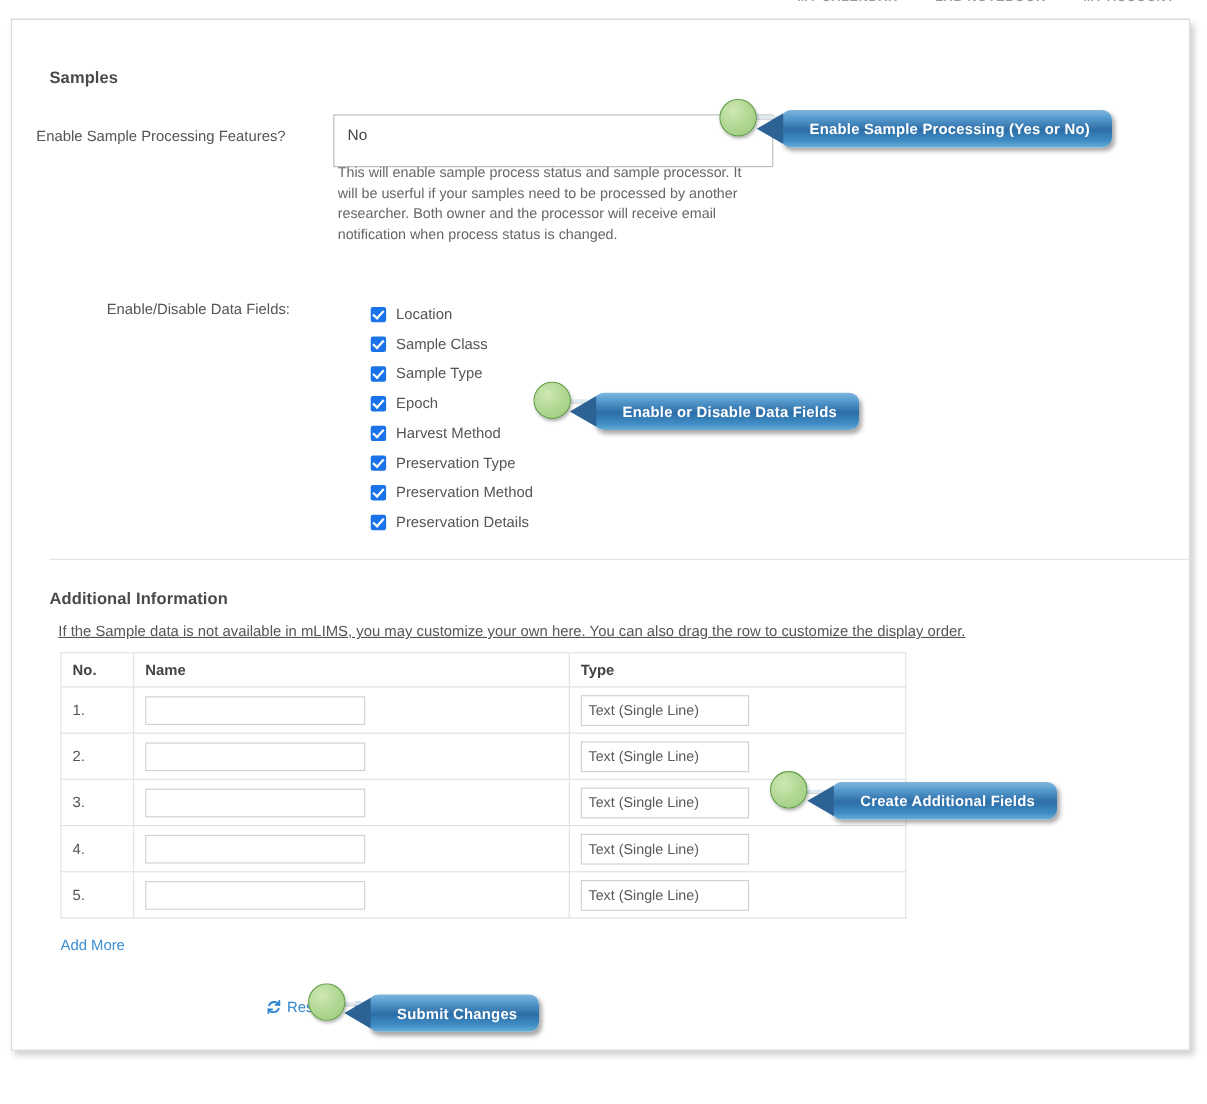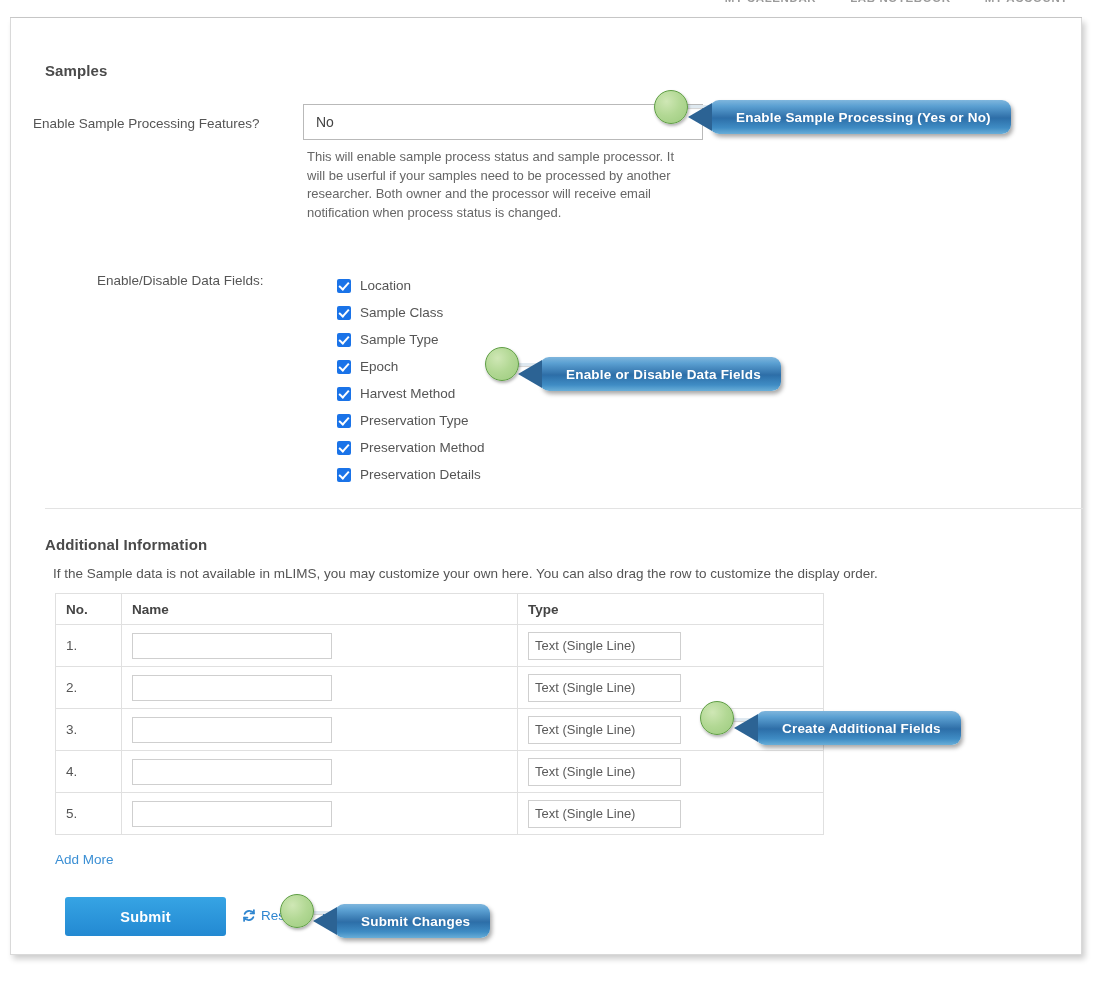--- a/index.html
+++ b/index.html
@@ -83,21 +83,21 @@
     color: #555;
   }
   #epf-label { left: 22px; top: 98px; }
   #edf-label { left: 86px; top: 255px; }
 
   .text-input {
     position: absolute;
     left: 292px;
     top: 86px;
     width: 400px;
-    height: 36px;
+    height: 48px;
     border: 1px solid #b9b9b9;
     background: #fff;
     box-sizing: border-box;
     font-family: "Liberation Sans", sans-serif;
     font-size: 14px;
     color: #444;
     padding: 0 12px;
     line-height: 34px;
     border-radius: 0;
   }
@@ -150,20 +150,21 @@
     color: #555;
   }
 
   
   .lead-text {
     position: absolute;
     left: 42px;
     top: 548px;
     font-size: 13.5px;
     color: #555;
+    text-decoration: underline;
   }
 
   .tbl {
     position: absolute;
     left: 44px;
     top: 575px;
     width: 768px;
     border-collapse: collapse;
     table-layout: fixed;
   }
@@ -444,21 +445,20 @@
         </td>
         <td>
           <div class="type-select">Text (Single Line)</div>
         </td>
       </tr>
     </tbody>
   </table>
 
   <a class="add-more" href="#">Add More</a>
 
-  <button class="btn-submit">Submit</button>
 
   <span class="reset-icon">
     <svg width="14" height="15" viewBox="0 0 16 16" fill="none" stroke="#2f86d0" stroke-width="2" stroke-linecap="round">
       <path d="M13.5 5.5A6 6 0 0 0 3 6.2"></path>
       <path d="M2.5 10.5A6 6 0 0 0 13 9.8"></path>
       <path d="M13.6 1.8v3.8h-3.8"></path>
       <path d="M2.4 14.2v-3.8h3.8"></path>
     </svg>
   </span>
   <a class="link-reset" href="#">Reset</a>

